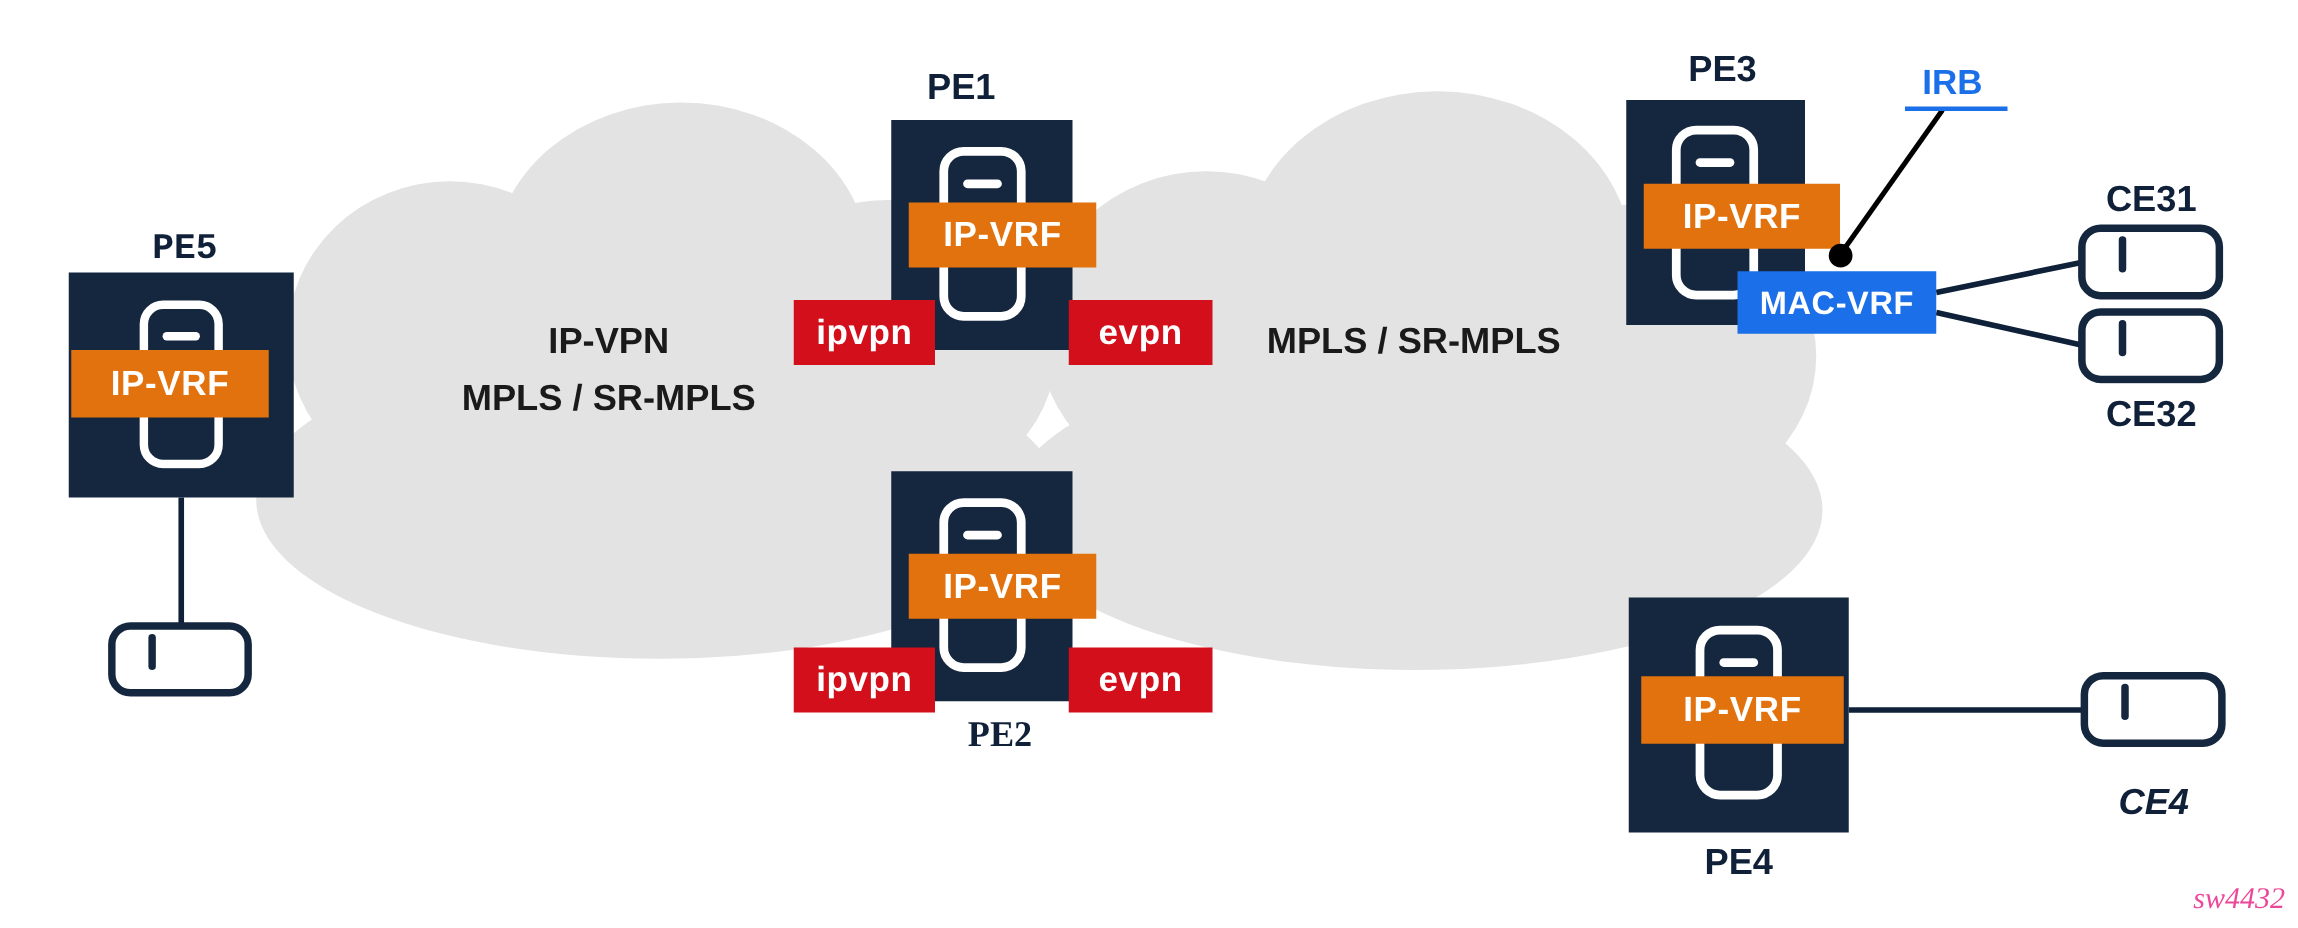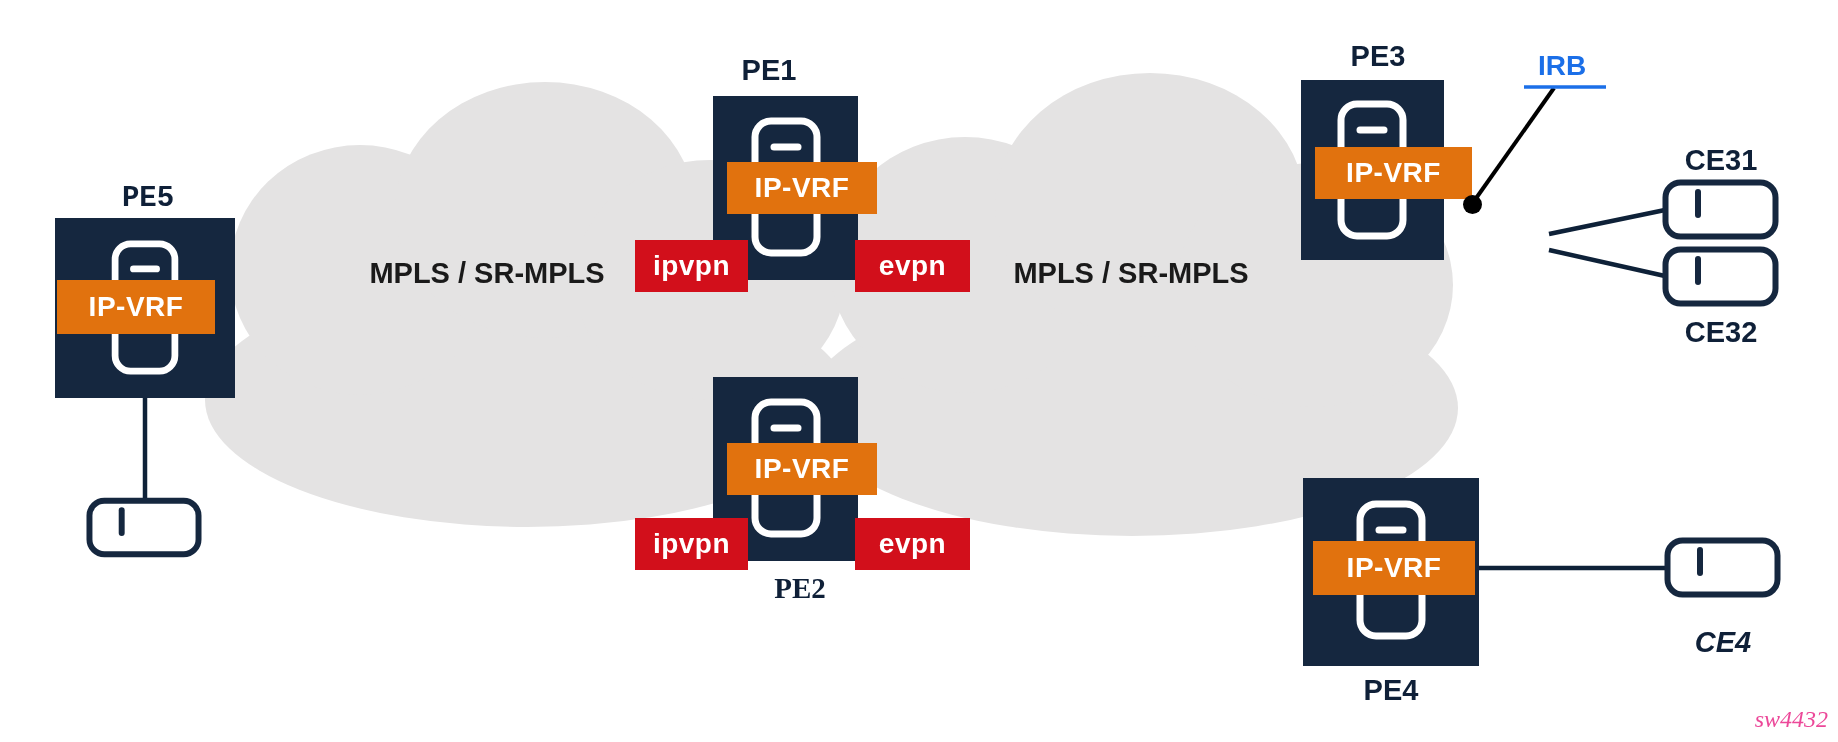--- a/index.html
+++ b/index.html
@@ -79,20 +79,21 @@
     </g>
     <line class="link" x1="145" y1="398" x2="145" y2="500"></line>
     <line class="link" x1="1549" y1="234" x2="1665" y2="210"></line>
     <line class="link" x1="1549" y1="250" x2="1665" y2="276"></line>
     <line class="link" x1="1479" y1="568" x2="1667" y2="568"></line>
     <line x1="1472" y1="204" x2="1554" y2="88" style="stroke:#000;stroke-width:4"></line>
     <line x1="1524" y1="87" x2="1606" y2="87" style="stroke:var(--blue);stroke-width:3.5"></line>
   </svg>
 
   <div class="cloud-label" id="cloud-text-left">
+    <div>IP-VPN</div>
     <div>MPLS / SR-MPLS</div>
   </div>
   <div class="cloud-label" id="cloud-text-right">
     <div>MPLS / SR-MPLS</div>
   </div>
 
   <div class="node-label" id="pe5-label">PE5</div>
   <div class="pe-box" id="pe5-box">
     <svg class="router-glyph" style="left:55px;top:22px;" width="70" height="135" viewBox="0 0 70 140">
       <rect x="4" y="4" width="62" height="132" rx="16" fill="none" stroke="#fff" stroke-width="7"></rect>
@@ -128,20 +129,21 @@
   <div class="node-label" id="pe2-label">PE2</div>
 
   <div class="node-label" id="pe3-label">PE3</div>
   <div class="pe-box" id="pe3-box">
     <svg class="router-glyph" style="left:36px;top:16px;" width="70" height="148" viewBox="0 0 70 140">
       <rect x="4" y="4" width="62" height="132" rx="16" fill="none" stroke="#fff" stroke-width="7"></rect>
       <line x1="23" y1="30" x2="47" y2="30" stroke="#fff" stroke-width="7" stroke-linecap="round"></line>
     </svg>
   </div>
   <div class="badge vrf" id="pe3-vrf">IP-VRF</div>
+  <div class="badge macvrf" id="pe3-macvrf">MAC-VRF</div>
   <div class="dot" id="irb-dot"></div>
   <div class="irb-label" id="irb-label">IRB</div>
 
   <div class="node-label" id="ce31-label">CE31</div>
   <svg class="ce" id="ce31-box" width="117" height="61" viewBox="0 0 117 61">
     <rect x="3.5" y="3.5" width="110" height="54" rx="15" fill="#fff" stroke="var(--navy)" stroke-width="6"></rect>
     <line x1="36" y1="13" x2="36" y2="36" stroke="var(--navy)" stroke-width="6" stroke-linecap="round"></line>
   </svg>
   <svg class="ce" id="ce32-box" width="117" height="61" viewBox="0 0 117 61">
     <rect x="3.5" y="3.5" width="110" height="54" rx="15" fill="#fff" stroke="var(--navy)" stroke-width="6"></rect>

